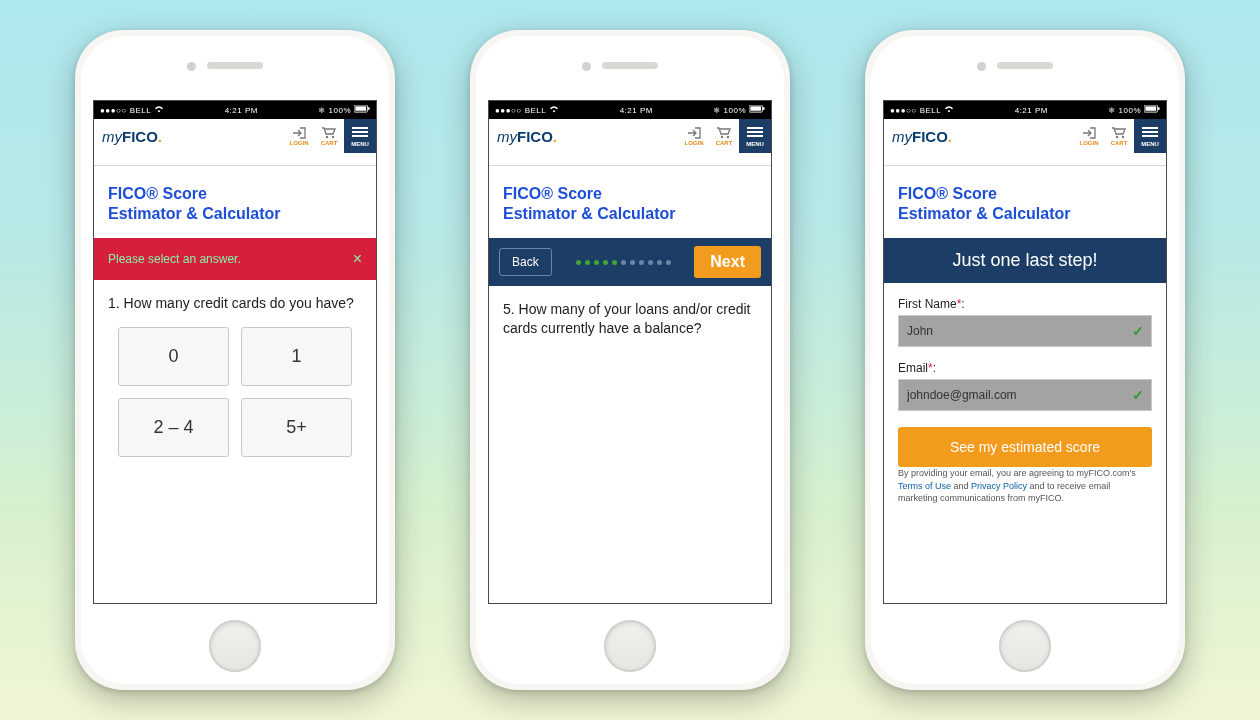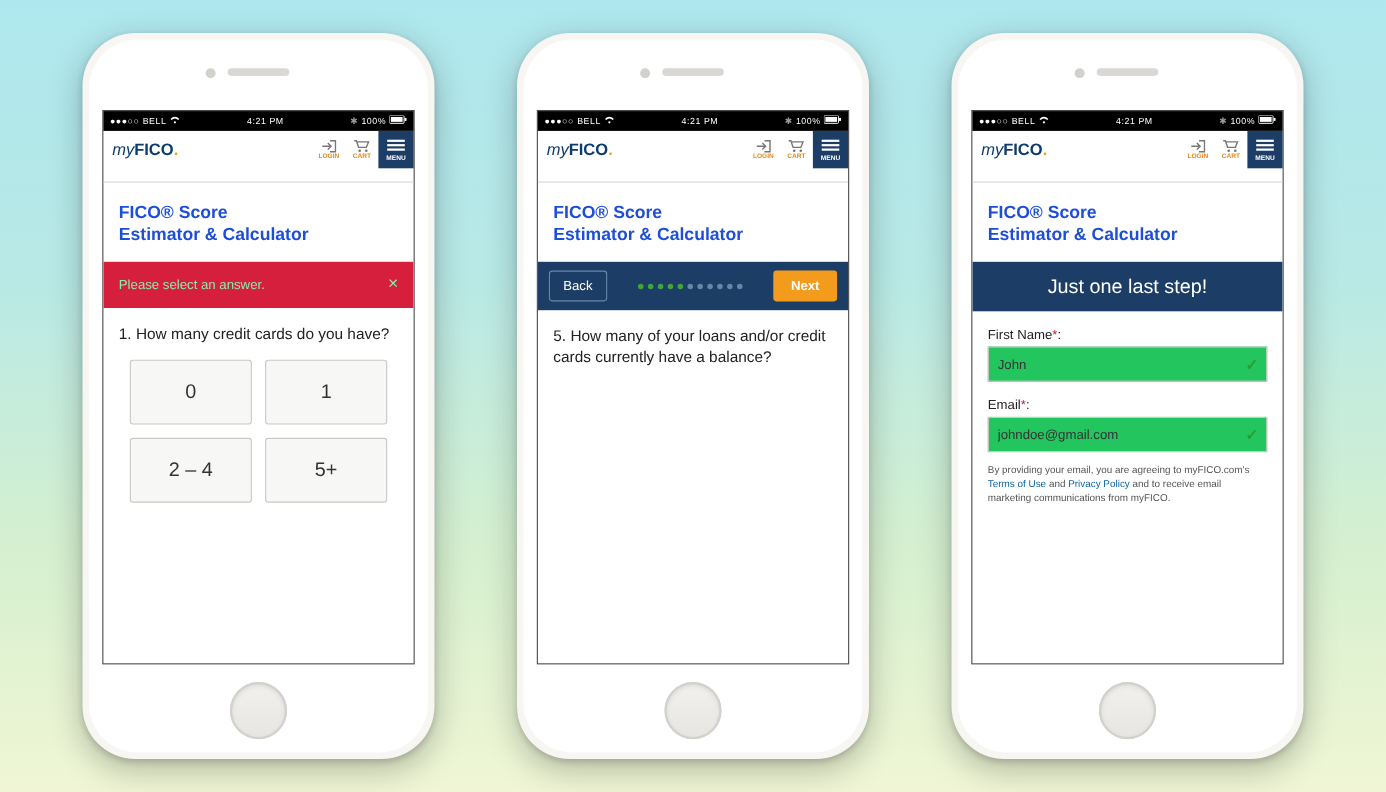--- a/index.html
+++ b/index.html
@@ -180,21 +180,21 @@
     background: transparent;
     font-size: 12px;
     padding: 6px 12px;
     border-radius: 3px;
     cursor: pointer;
     text-align: right;
   }
   .btn-next {
     background: #f29b1d;
     color: #fff;
-    font-size: 12px;
+    font-size: 16px;
     padding: 7px 16px;
     border: none;
     border-radius: 3px;
     cursor: pointer;
     font-weight: 600;
   }
   .dots { flex:1; display:flex; justify-content:center; gap:4px; }
   .dots span { width:5px; height:5px; border-radius:50%; }
   .dots .done { background:#3fa535; }
   .dots .todo { background:#6787a6; }
@@ -232,21 +232,21 @@
   
   .field-label { font-size: 12px; color:#222; margin: 14px 0 4px; }
   .field-label .req { color:#d61f3d; }
   .field {
     position: relative;
   }
   .field input {
     width: 100%;
     box-sizing: border-box;
     border: 1px solid #c9c8c4;
-    background: #22c55e;
+    background: #a3a3a3;
     font-size: 12px;
     padding: 8px 28px 8px 8px;
     color: #333;
   }
   .check {
     position: absolute;
     right: 8px; top: 50%; transform: translateY(-50%);
     color: #2e9a32;
     font-size: 14px;
     font-weight: 700;
@@ -259,21 +259,20 @@
     border:none;
     border-radius:3px;
     padding: 12px 0;
     font-size: 14px;
     cursor:pointer;
   }
   .legal {
     font-size: 9px;
     color: #555;
     line-height: 1.4;
-    margin-top: 10px;
   }
   .legal a { color: #0b63a6; text-decoration: none; }
 </style>
 </head>
 <body>
 
 <div class="stage">
 
   <div class="phone">
     <div class="phone-inner">
@@ -482,20 +481,21 @@
             <input type="text" value="John" style="">
             <span class="check">✓</span>
           </div>
 
           <div class="field-label"><span>Email</span><span class="req">*</span>:</div>
           <div class="field">
             <input type="text" value="johndoe@gmail.com" style="">
             <span class="check">✓</span>
           </div>
 
+          <button class="btn-wide">See my estimated score</button>
 
           <div class="legal">
             <span>By providing your email, you are agreeing to myFICO.com's </span>
             <a href="#">Terms of Use</a>
             <span> and </span>
             <a href="#">Privacy Policy</a>
             <span> and to receive email marketing communications from myFICO.</span>
           </div>
         </div>
       </div>

